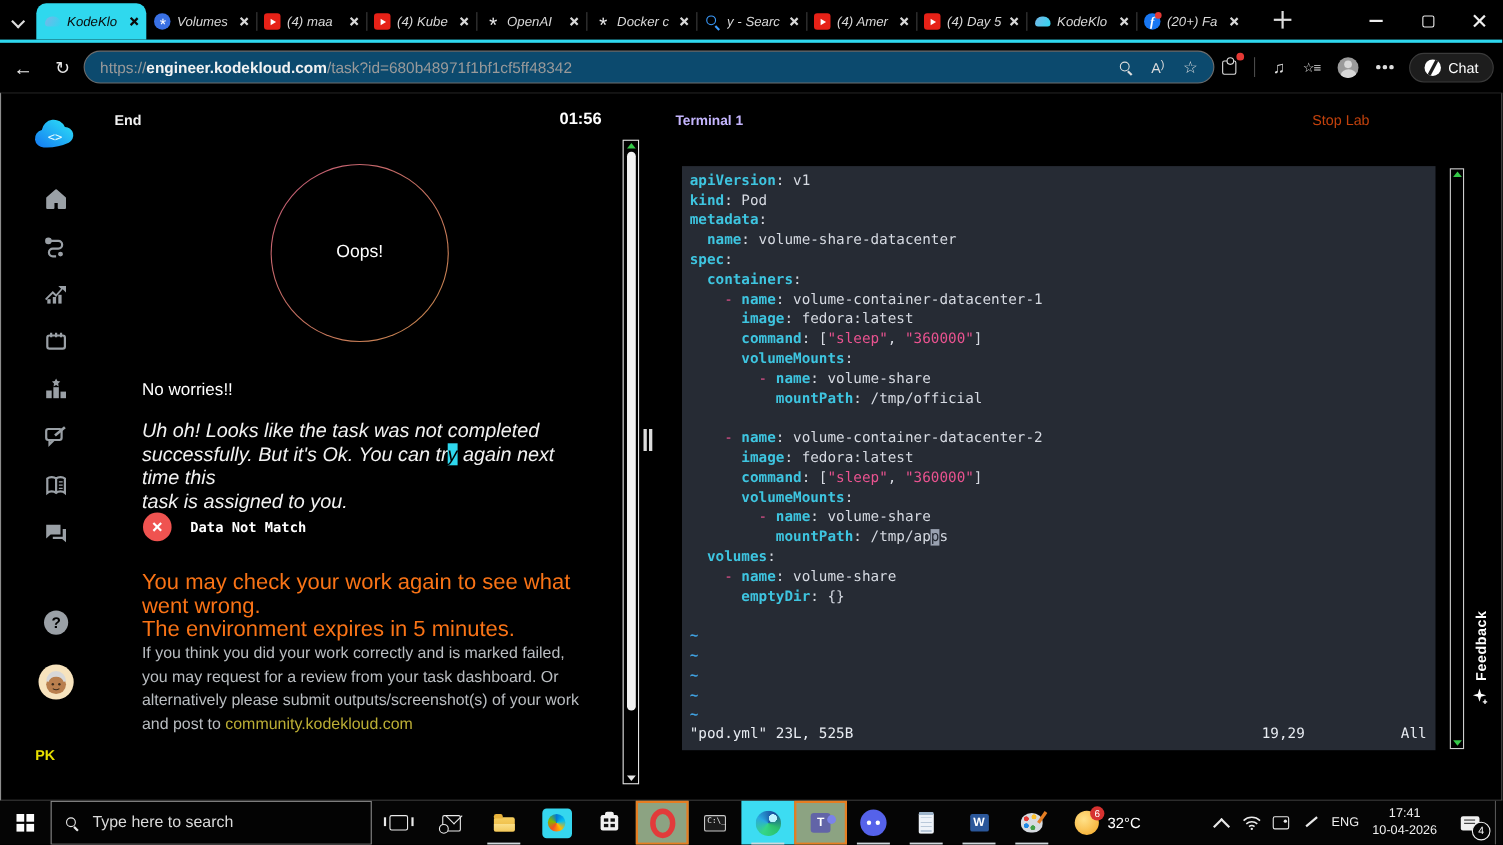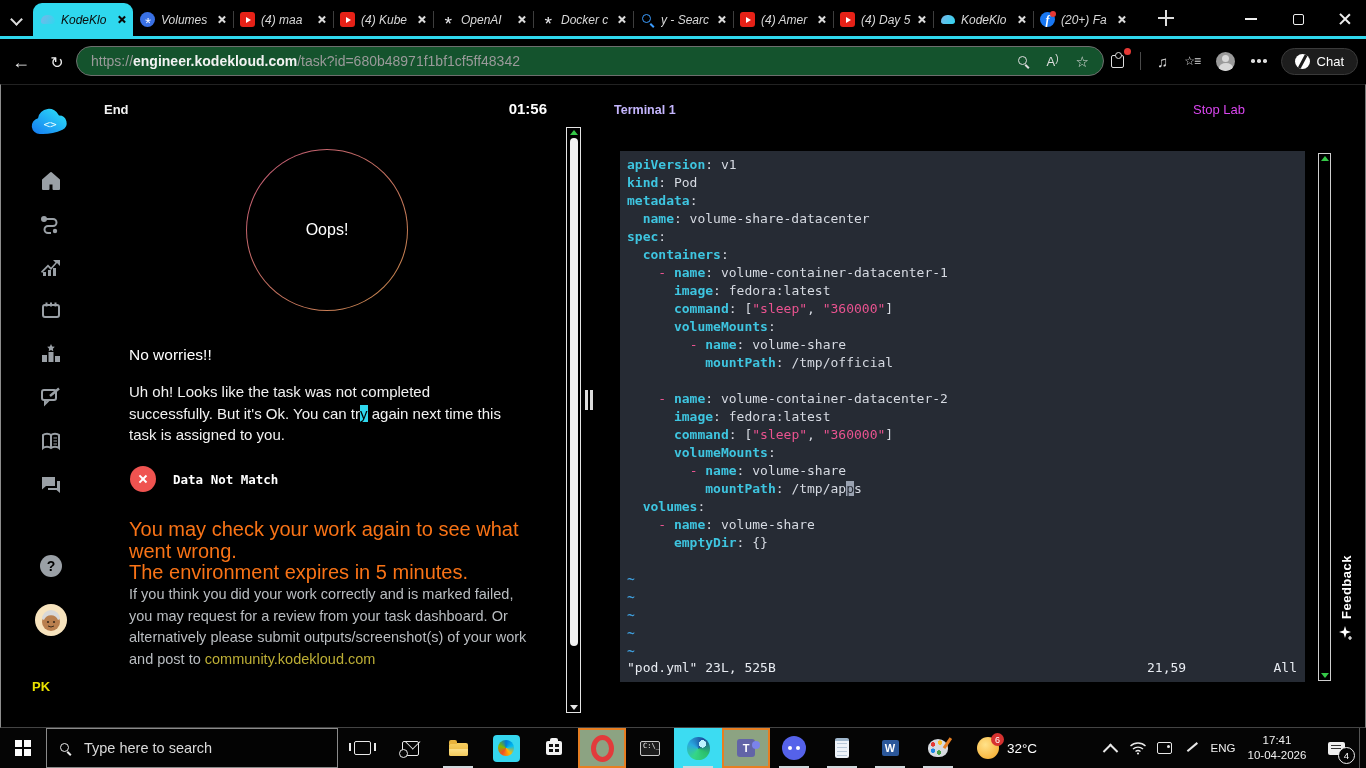--- a/index.html
+++ b/index.html
@@ -30,21 +30,21 @@
   .wc-restore::before{content:"";width:9px;height:9px;border:1.4px solid #eee;border-radius:2px;}
   .wc-close::before,.wc-close::after{content:"";position:absolute;width:1.6px;height:14px;background:#eee;left:14px;top:2px;}
   .wc-close::before{transform:rotate(45deg);} .wc-close::after{transform:rotate(-45deg);}
 
   
   .toolbar{position:absolute;top:39px;left:0;width:1366px;height:45px;background:#000;}
   .nav-btn{position:absolute;top:10px;width:26px;height:26px;color:#e8e8e8;font-size:18px;
            display:flex;align-items:center;justify-content:center;}
   .nav-back{left:8px;} .nav-refresh{left:44px;font-size:16px;}
   .addr{position:absolute;left:76px;top:7px;width:1028px;height:30px;border:1px solid #6e6e6e;border-radius:16px;
-        box-sizing:border-box;display:flex;align-items:center;padding:0 14px;background:#14532d;}
+        box-sizing:border-box;display:flex;align-items:center;padding:0 14px;background:#0c4a6e;}
   .addr-url{font-size:14px;color:#9a9a9a;white-space:nowrap;overflow:hidden;flex:1;}
   .addr-url .host{color:#f2f2f2;font-weight:bold;}
   .addr-icons{display:flex;align-items:center;gap:17px;color:#ddd;}
   .mag{position:relative;display:inline-block;width:13px;height:13px;}
   .mag::before{content:"";position:absolute;left:1px;top:1px;width:7px;height:7px;border:1.6px solid currentColor;border-radius:50%;}
   .mag::after{content:"";position:absolute;width:5px;height:1.7px;background:currentColor;left:9px;top:9.5px;transform:rotate(45deg);transform-origin:0 0;}
   .read-aloud{font-size:13px;color:#ddd;}
   .read-aloud::after{content:")";font-size:10px;vertical-align:4px;}
   .star-ico{font-size:15px;color:#ddd;line-height:1;}
   .tb-right{position:absolute;right:8px;top:7px;height:30px;display:flex;align-items:center;gap:16px;color:#ddd;}
@@ -76,21 +76,21 @@
   .pk-label{position:absolute;left:31px;top:594px;color:#e8e000;font-weight:bold;font-size:13px;}
 
   
   .panel-end{position:absolute;left:103px;top:17px;color:#f2f2f2;font-size:13px;font-weight:bold;}
   .panel-timer{position:absolute;left:496px;top:15px;width:50px;text-align:right;color:#fff;font-size:15px;font-weight:bold;}
   .oops-ring{position:absolute;left:245px;top:64px;width:162px;height:162px;border-radius:50%;
              background:linear-gradient(135deg,#c75b7a,#c98a4b);display:flex;align-items:center;justify-content:center;}
   .oops-inner{width:160px;height:160px;border-radius:50%;background:#000;display:flex;align-items:center;justify-content:center;
               color:#fff;font-size:16px;}
   .result-title{position:absolute;left:128px;top:261px;color:#fff;font-size:15.5px;}
-  .result-msg{position:absolute;left:128px;top:296px;width:400px;color:#f2f2f2;font-size:15px;line-height:21.5px;}
+  .result-msg{position:absolute;left:128px;top:296px;width:400px;color:#f2f2f2;font-size:18px;line-height:21.5px;font-style:italic;}
   .hl-cursor{background:#2fd8ee;color:#000;}
   .status-row{position:absolute;left:129px;top:381px;display:flex;align-items:center;gap:17px;}
   .err-badge{width:26px;height:26px;border-radius:50%;background:#ef5350;position:relative;}
   .err-badge::before,.err-badge::after{content:"";position:absolute;left:12px;top:8px;width:1.8px;height:10px;background:#fff;}
   .err-badge::before{transform:rotate(45deg);} .err-badge::after{transform:rotate(-45deg);}
   .status-text{color:#fff;font-size:12.5px;font-weight:bold;font-family:"DejaVu Sans Mono",monospace;}
   .hint1{position:absolute;left:128px;top:434px;width:410px;color:#f97316;font-size:20px;line-height:21.5px;}
   .hint2{position:absolute;left:128px;top:499px;width:398px;color:#b9bdc1;font-size:14.5px;line-height:21.5px;}
   .hint2 .link{color:#bcae35;}
 
@@ -98,21 +98,21 @@
   .lscroll{position:absolute;left:565px;top:42px;width:15px;height:586px;border:1px solid #e5e5e5;box-sizing:border-box;background:#000;}
   .lscroll .up{position:absolute;left:3px;top:2px;width:0;height:0;border-left:4px solid transparent;border-right:4px solid transparent;border-bottom:5px solid #35c948;}
   .lscroll .thumb{position:absolute;left:2.5px;top:10px;width:8px;height:508px;background:#f2f2f2;border-radius:4px;}
   .lscroll .down{position:absolute;left:3px;bottom:2px;width:0;height:0;border-left:4px solid transparent;border-right:4px solid transparent;border-top:5px solid #e5e5e5;}
   .split-handle{position:absolute;left:584px;top:305px;width:10px;height:20px;}
   .split-handle::before,.split-handle::after{content:"";position:absolute;top:0;width:2.5px;height:20px;background:#dcdcdc;}
   .split-handle::before{left:0;} .split-handle::after{left:5px;}
 
   
   .term-title{position:absolute;left:613px;top:18px;color:#c4b5fd;font-size:12.5px;font-weight:bold;}
-  .stoplab{position:absolute;left:1192px;top:17px;color:#d946ef;font-size:13px;}
+  .stoplab{position:absolute;left:1192px;top:17px;color:#c2410c;font-size:13px;}
   .terminal{position:absolute;left:619px;top:66px;width:685px;height:531px;background:#262b34;
             font-family:"DejaVu Sans Mono",monospace;font-size:13px;line-height:18px;box-sizing:border-box;
             padding:5px 8px 0 7px;overflow:hidden;}
   .tline{white-space:pre;}
   .tk-k{color:#3ec5e0;font-weight:bold;}
   .tk-w{color:#d6dae2;}
   .tk-s{color:#ea5390;}
   .tk-d{color:#ea5390;}
   .tk-t{color:#3f9fdd;font-weight:bold;}
   .tk-c{background:#99a1b0;color:#262b34;}
@@ -452,21 +452,21 @@
           <div class="tline"><span class="tk-w">      </span><span class="tk-k">emptyDir</span><span class="tk-w">: {}</span></div>
           <div class="tline">&nbsp;</div>
           <div class="tline"><span class="tk-t">~</span></div>
           <div class="tline"><span class="tk-t">~</span></div>
           <div class="tline"><span class="tk-t">~</span></div>
           <div class="tline"><span class="tk-t">~</span></div>
           <div class="tline"><span class="tk-t">~</span></div>
         </div>
       <div class="term-status">
         <span class="file">"pod.yml" 23L, 525B</span>
-        <span class="pos">21,59</span>
+        <span class="pos">19,29</span>
         <span class="scr">All</span>
       </div>
     </div>
 
     <div class="tscroll">
       <div class="up"></div>
       <div class="down"></div>
     </div>
 
     <div class="feedback-tab">

